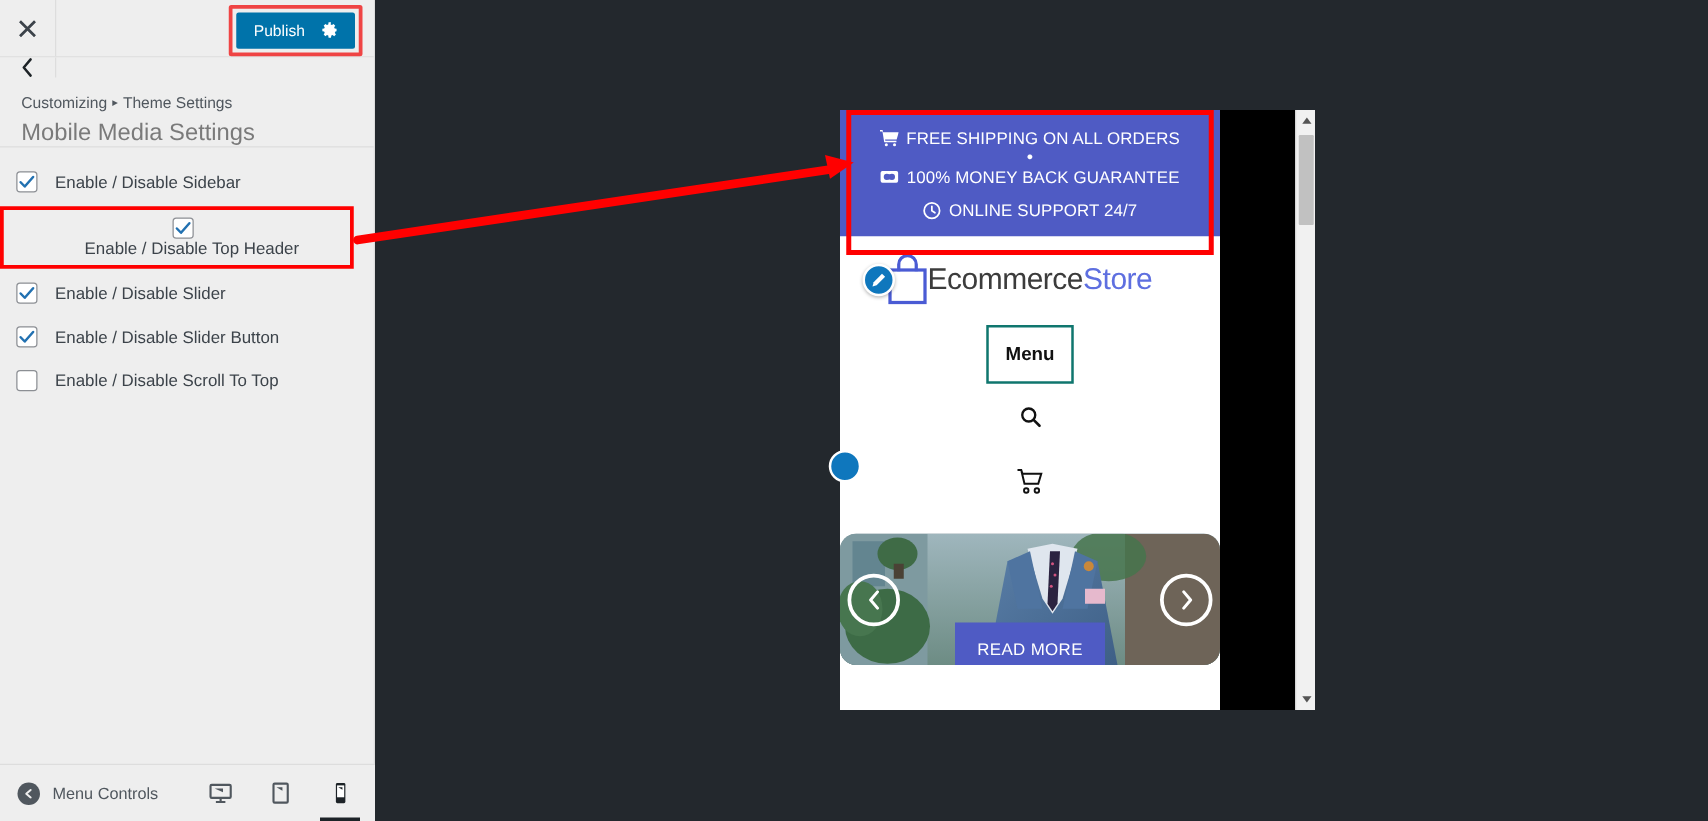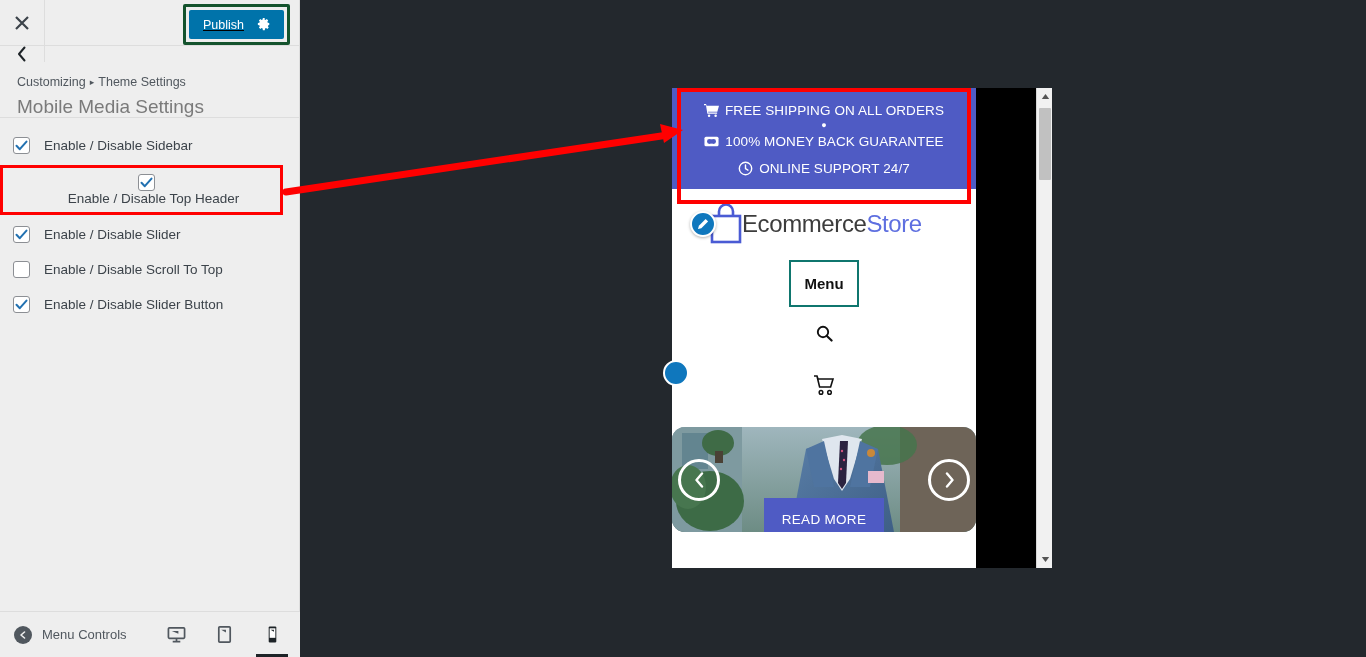--- a/index.html
+++ b/index.html
@@ -29,24 +29,23 @@
     width: 45px; height: 45px;
     display: flex; align-items: center; justify-content: center;
     border-right: 1px solid #ddd;
     color: #3c434a; font-size: 15px;
     cursor: pointer;
   }
   .cz-close svg { width: 14px; height: 14px; }
   .cz-publish-wrap {
     position: absolute; right: 9px; top: 4px;
     padding: 3px;
-    border: 3px solid #14532d;
+    border: 3px solid #ef4444;
     border-radius: 2px;
     background: transparent;
-    text-decoration: underline;
   }
   .cz-publish {
     background: #0073aa;
     color: #fff;
     border: none;
     height: 29px;
     padding: 0 13px 0 14px;
     font-size: 12.5px;
     font-family: "Liberation Sans", sans-serif;
     display: flex; align-items: center; gap: 13px;
@@ -360,33 +359,33 @@
       <div class="cz-row">
         <span class="cb checked">
           <svg viewBox="0 0 13 13">
               <path d="M1.5 6.8 L4.8 10.2 L11.5 2.6" stroke="#2271b1" stroke-width="2" fill="none" stroke-linecap="round" stroke-linejoin="round"></path>
             </svg>
         </span>
         <span class="cz-label">Enable / Disable Slider</span>
       </div>
 
       <div class="cz-row">
-        <span class="cb">
-          
-        </span>
-        <span class="cz-label">Enable / Disable Scroll To Top</span>
-      </div>
-
-      <div class="cz-row">
         <span class="cb checked">
           <svg viewBox="0 0 13 13">
               <path d="M1.5 6.8 L4.8 10.2 L11.5 2.6" stroke="#2271b1" stroke-width="2" fill="none" stroke-linecap="round" stroke-linejoin="round"></path>
             </svg>
         </span>
         <span class="cz-label">Enable / Disable Slider Button</span>
+      </div>
+
+      <div class="cz-row">
+        <span class="cb">
+          
+        </span>
+        <span class="cz-label">Enable / Disable Scroll To Top</span>
       </div>
 
     </div>
 
     <div class="cz-footer">
       <div class="hide-controls">
         <span class="hc-circle">
           <svg viewBox="0 0 8 8">
               <path d="M5.5 1 L2 4 L5.5 7" stroke="#eee" stroke-width="1.6" fill="none" stroke-linecap="round" stroke-linejoin="round"></path>
             </svg>

